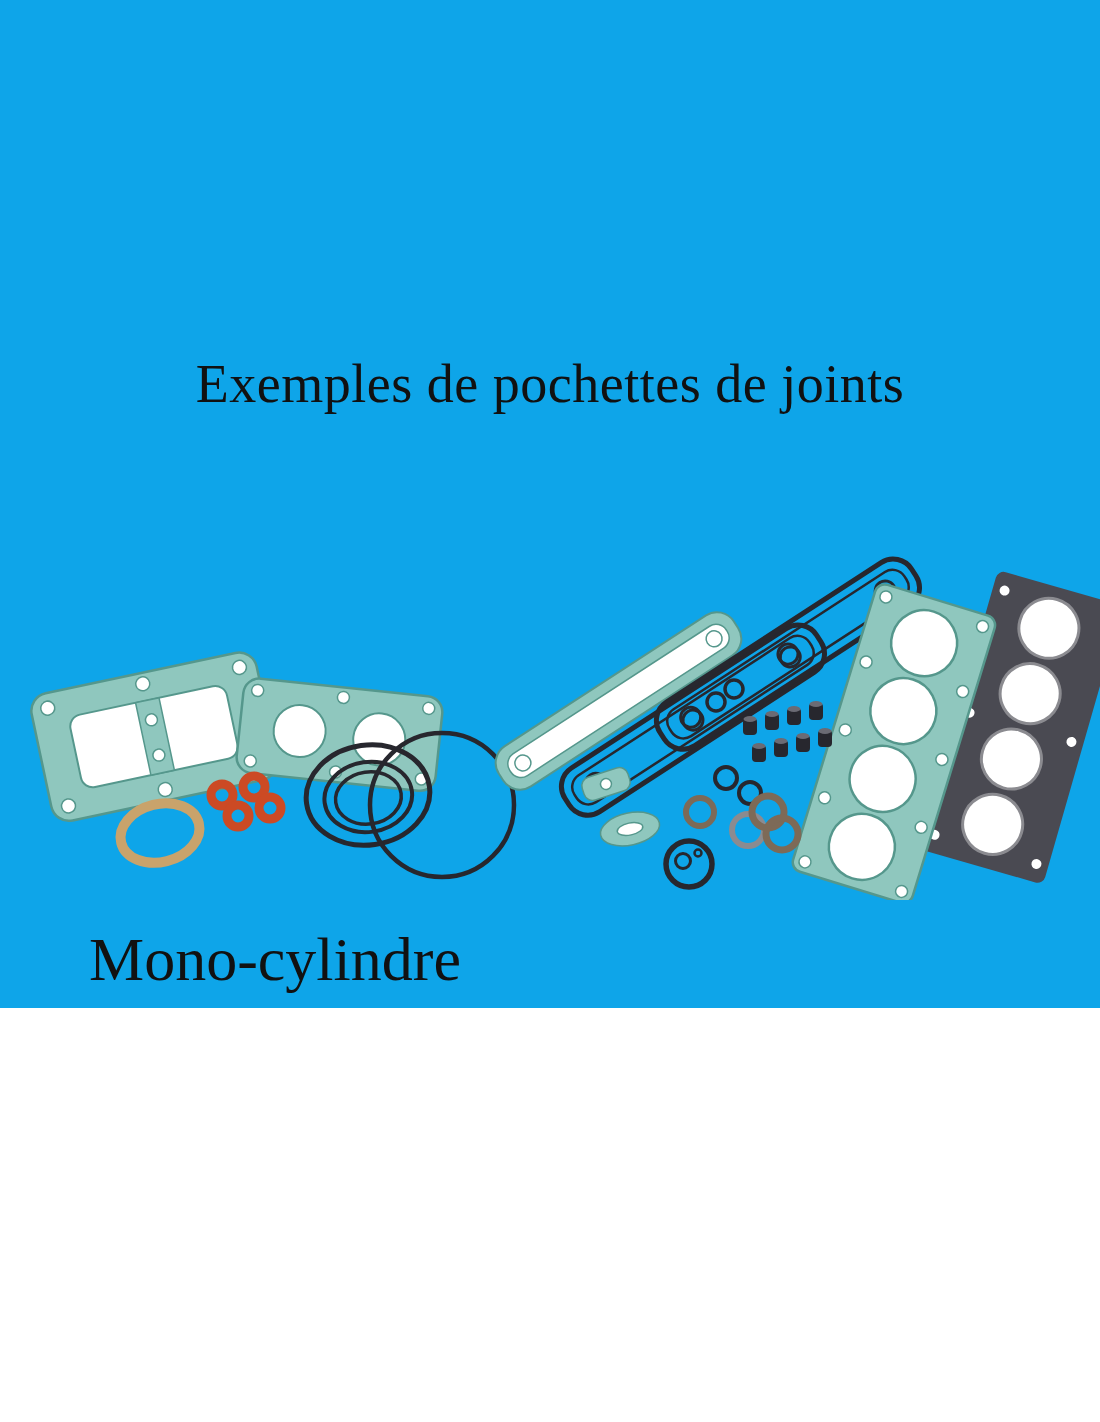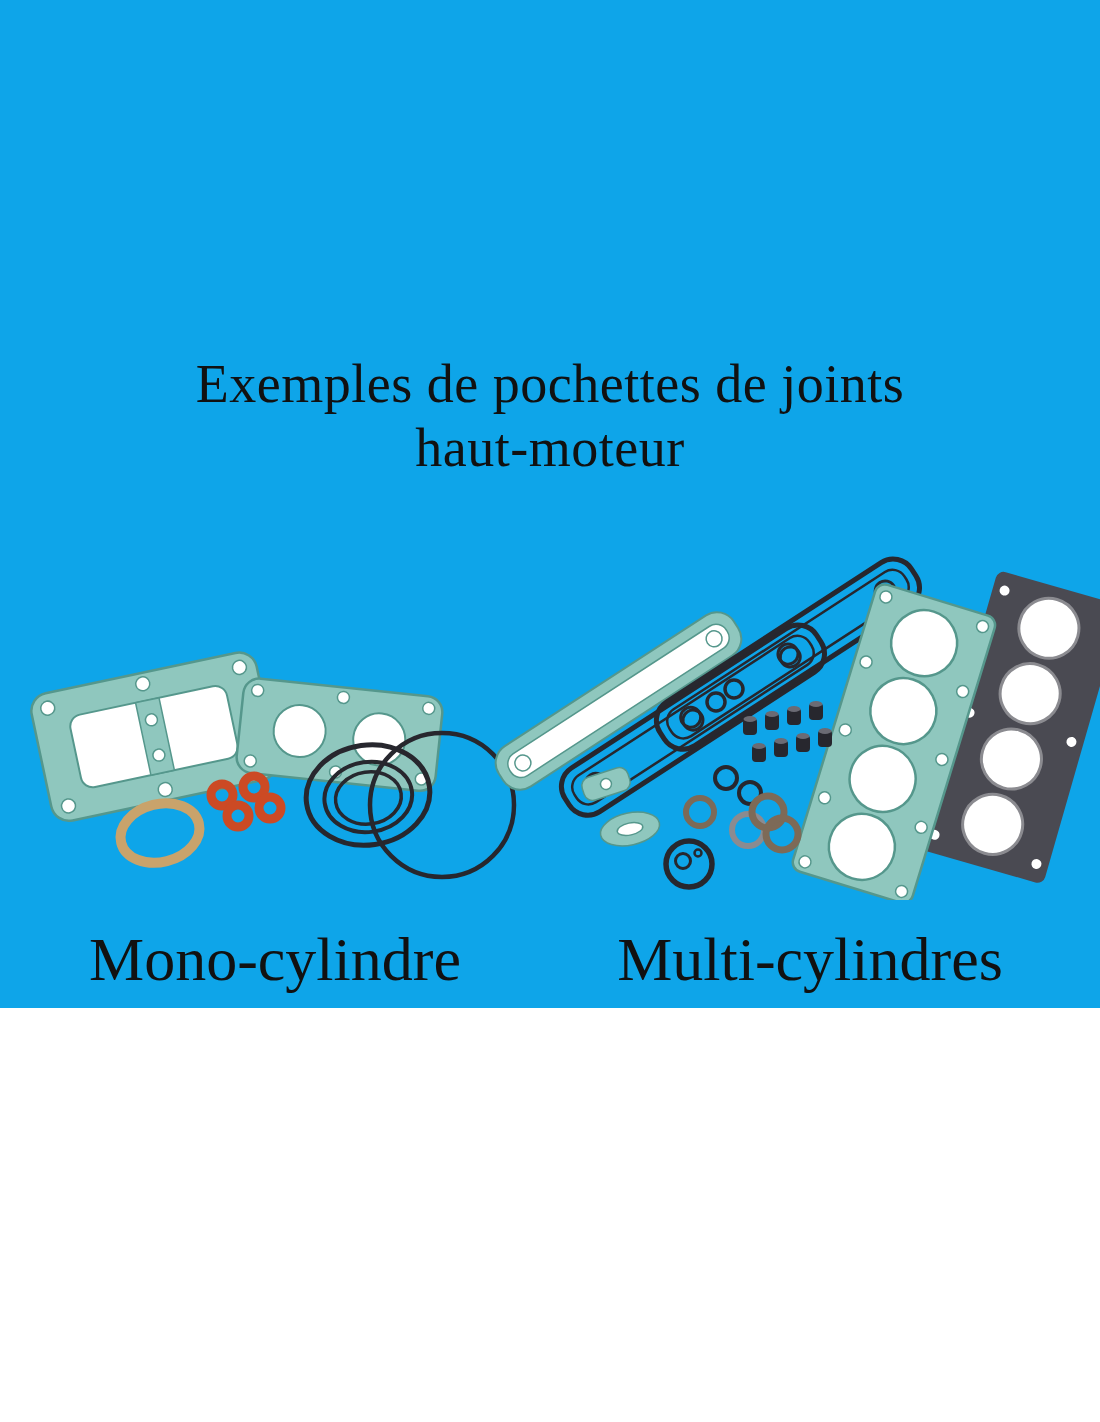--- a/index.html
+++ b/index.html
@@ -57,21 +57,20 @@
   .s-grey{stroke:#8b8b90;}
   .s-none{stroke:none;}
 </style>
 </head>
 <body>
 
 <div class="page">
 
   <div class="title-block">
     <div class="title-line">Exemples de pochettes de joints</div>
-    <div class="title-line">haut-moteur</div>
   </div>
 
   <div class="figure figure-mono">
     <svg viewBox="0 0 530 270" width="530" height="270">
 
       <g transform="translate(18,62) rotate(-12)">
         <rect class="f-teal s-teal" x="0" y="0" width="230" height="130" rx="18" stroke-width="2.5"></rect>
         <rect class="f-white s-teal" x="35" y="28" width="160" height="74" rx="12" stroke-width="2"></rect>
         <rect class="f-teal s-teal" x="104" y="28" width="24" height="74" stroke-width="1.5"></rect>
         <circle class="f-white s-teal" cx="116" cy="48" r="6" stroke-width="1.5"></circle>
@@ -238,15 +237,14 @@
       </g>
 
       <g>
         <circle class="f-none s-ink" cx="238" cy="190" r="9" stroke-width="3.5"></circle>
         <circle class="f-none s-ink" cx="256" cy="177" r="9" stroke-width="3.5"></circle>
       </g>
     </svg>
   </div>
 
   <div class="caption caption-mono">Mono-cylindre</div>
-  <div class="caption caption-multi">Multi-cylindres</div>
 
 </div>
 
 </body></html>

